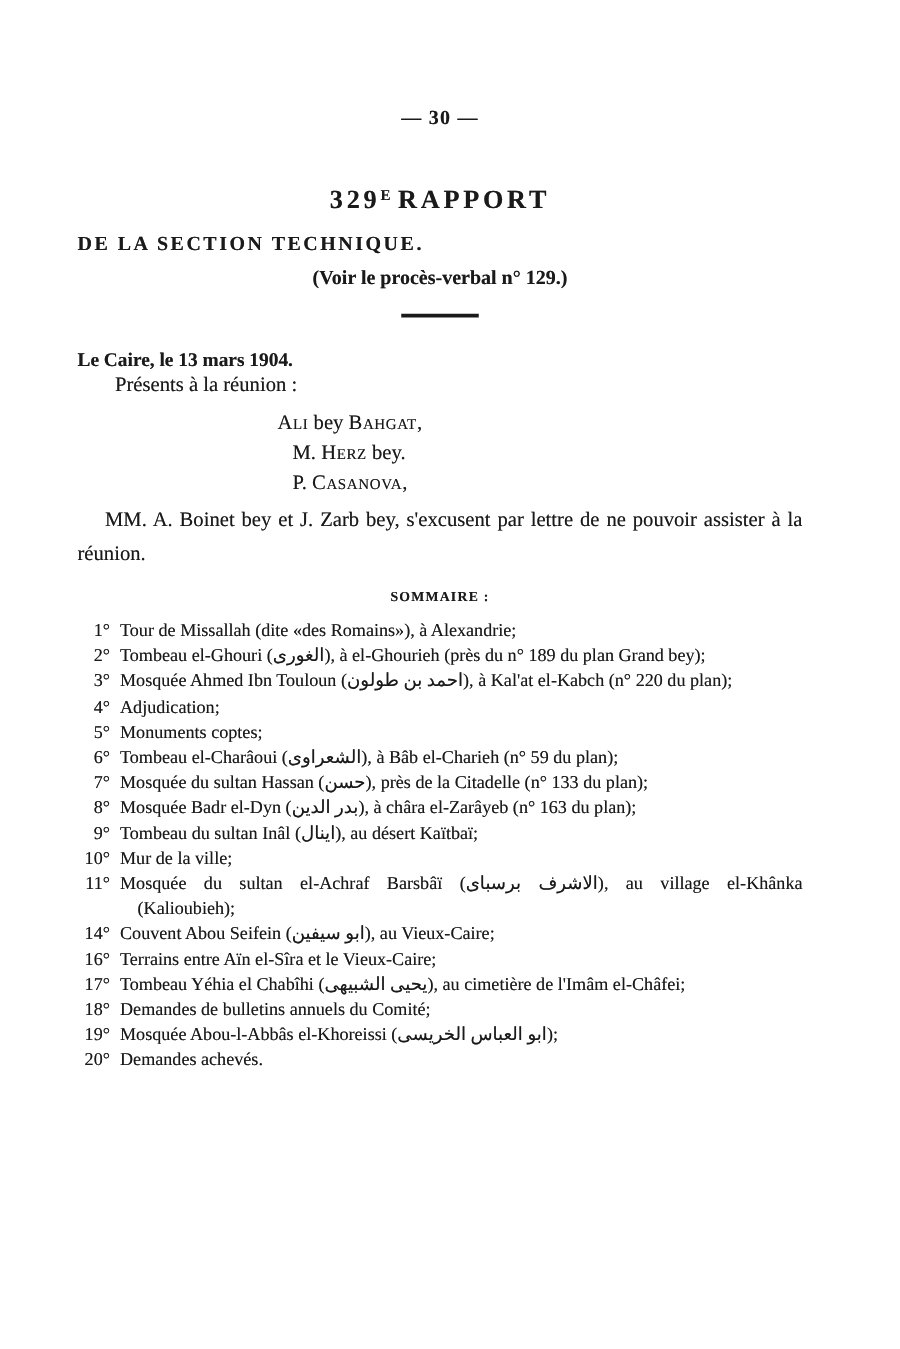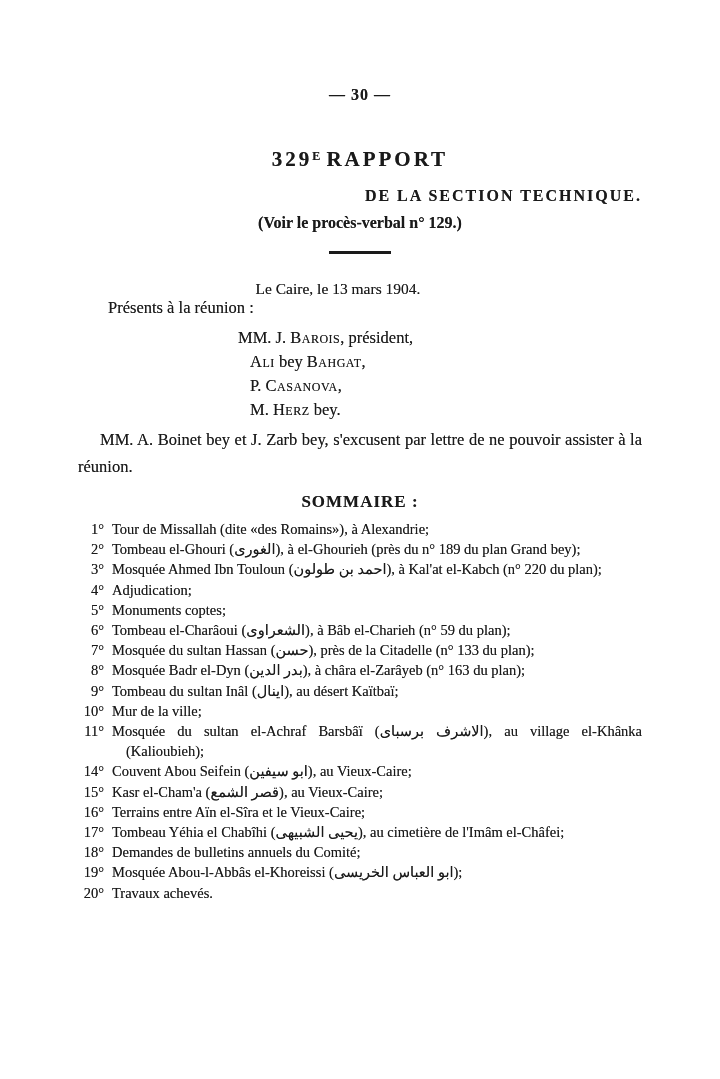--- a/index.html
+++ b/index.html
@@ -7,21 +7,21 @@
     width: 720px; height: 1079px;
     background: #ffffff;
     font-family: "Liberation Serif", "DejaVu Serif", serif;
     color: #1a1a1a;
     -webkit-font-smoothing: antialiased;
   }
   .page {
     position: relative;
     width: 720px; height: 1079px;
     box-sizing: border-box;
-    padding: 86px 78px 0 78px;
+    padding: 86px 78px 0 62px;
     overflow: hidden;
     text-shadow: 0 0 0.5px rgba(0,0,0,0.55);
   }
   .page-number {
     text-align: center;
     font-size: 16px; font-weight: bold;
     letter-spacing: 1px;
     line-height: 18px;
   }
   .report-title {
@@ -31,42 +31,43 @@
     letter-spacing: 3px;
     line-height: 24px;
   }
   .report-title .title-sup {
     font-size: 12px; letter-spacing: 0;
     vertical-align: 6px;
   }
   .report-title .title-word { margin-left: 6px; }
   .subtitle {
     margin: 13px 0 0 0;
-    text-align: right;
+    text-align: left;
     font-size: 16px; font-weight: bold;
     letter-spacing: 2px;
     line-height: 18px;
   }
   .reference-note {
     margin-top: 8px;
     text-align: center;
     font-size: 16px; font-weight: bold;
     line-height: 19px;
   }
   .rule {
     margin: 19px auto 0 auto;
     width: 62px; height: 3px;
     background: #1a1a1a;
   }
   .dateline {
     margin-top: 26px;
     padding-right: 44px;
-    text-align: center;
+    text-align: left;
     font-size: 15.5px;
     line-height: 18px;
+    font-weight: bold;
   }
   .presents {
     padding-left: 30px;
     font-size: 16.5px;
     line-height: 19px;
   }
   .attendees {
     margin-top: 9px;
     padding-left: 160px;
     font-size: 16.5px;
@@ -78,21 +79,21 @@
   .apologies {
     margin: 4px 0 0 0;
     font-size: 16.5px;
     line-height: 27px;
     text-align: justify;
     text-indent: 22px;
   }
   .sommaire-heading {
     margin: 14px 0 0 0;
     text-align: center;
-    font-size: 17px; font-weight: bold;
+    font-size: 11px; font-weight: bold;
     letter-spacing: 1px;
     line-height: 16px;
   }
   .sommaire-list {
     margin-top: 9px;
     font-size: 14.5px;
     line-height: 20.2px;
   }
   .item { display: flex; align-items: baseline; }
   .item .num {
@@ -122,24 +123,23 @@
 
   <div class="reference-note">(Voir le procès-verbal n° 129.)</div>
 
   <div class="rule"></div>
 
   <div class="dateline">Le Caire, le 13 mars 1904.</div>
 
   <div class="presents">Présents à la réunion :</div>
 
   <div class="attendees">
-      <div class="attendee"><span>MM. J. </span><span class="sc">Barois</span><span>, président,</span></div>
       <div class="attendee"><span class="sc">Ali</span><span> bey </span><span class="sc">Bahgat</span><span>,</span></div>
+      <div class="attendee"><span>M. </span><span class="sc">Herz</span><span> bey.</span></div>
       <div class="attendee"><span>P. </span><span class="sc">Casanova</span><span>,</span></div>
-      <div class="attendee"><span>M. </span><span class="sc">Herz</span><span> bey.</span></div>
     </div>
 
   <p class="apologies">MM. A. Boinet bey et J. Zarb bey, s'excusent par lettre de ne pouvoir assister à la réunion.</p>
 
   <h3 class="sommaire-heading">SOMMAIRE :</h3>
 
   <div class="sommaire-list">
       <div class="item">
         <span class="num">1°</span>
         <span class="txt"><span class="line1">Tour de Missallah (dite «des Romains»), à Alexandrie;</span></span>
@@ -185,38 +185,34 @@
         <span class="txt">
           <span class="line1">Mosquée du sultan el-Achraf Barsbâï (الاشرف برسباى), au village el-Khânka</span>
           <div class="cont">(Kalioubieh);</div>
         </span>
       </div>
       <div class="item">
         <span class="num">14°</span>
         <span class="txt"><span class="line1">Couvent Abou Seifein (ابو سيفين), au Vieux-Caire;</span></span>
       </div>
       <div class="item">
-        <span class="num">15°</span>
-        <span class="txt"><span class="line1">Kasr el-Cham'a (قصر الشمع), au Vieux-Caire;</span></span>
-      </div>
-      <div class="item">
         <span class="num">16°</span>
         <span class="txt"><span class="line1">Terrains entre Aïn el-Sîra et le Vieux-Caire;</span></span>
       </div>
       <div class="item">
         <span class="num">17°</span>
         <span class="txt"><span class="line1">Tombeau Yéhia el Chabîhi (يحيى الشبيهى), au cimetière de l'Imâm el-Châfei;</span></span>
       </div>
       <div class="item">
         <span class="num">18°</span>
         <span class="txt"><span class="line1">Demandes de bulletins annuels du Comité;</span></span>
       </div>
       <div class="item">
         <span class="num">19°</span>
         <span class="txt"><span class="line1">Mosquée Abou-l-Abbâs el-Khoreissi (ابو العباس الخريسى);</span></span>
       </div>
       <div class="item">
         <span class="num">20°</span>
-        <span class="txt"><span class="line1">Travaux achevés.</span></span>
+        <span class="txt"><span class="line1">Demandes achevés.</span></span>
       </div>
     </div>
 
 </div>
 
 </body></html>

